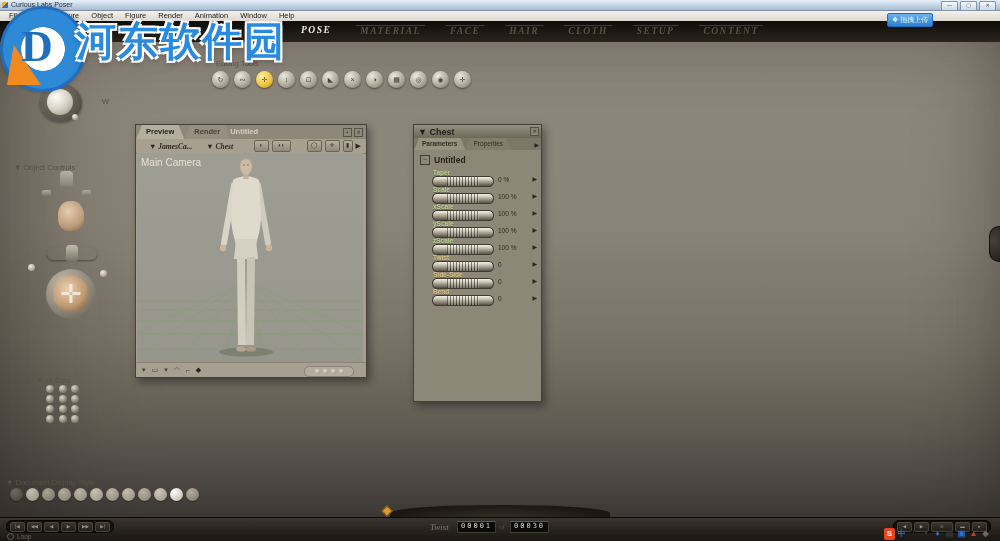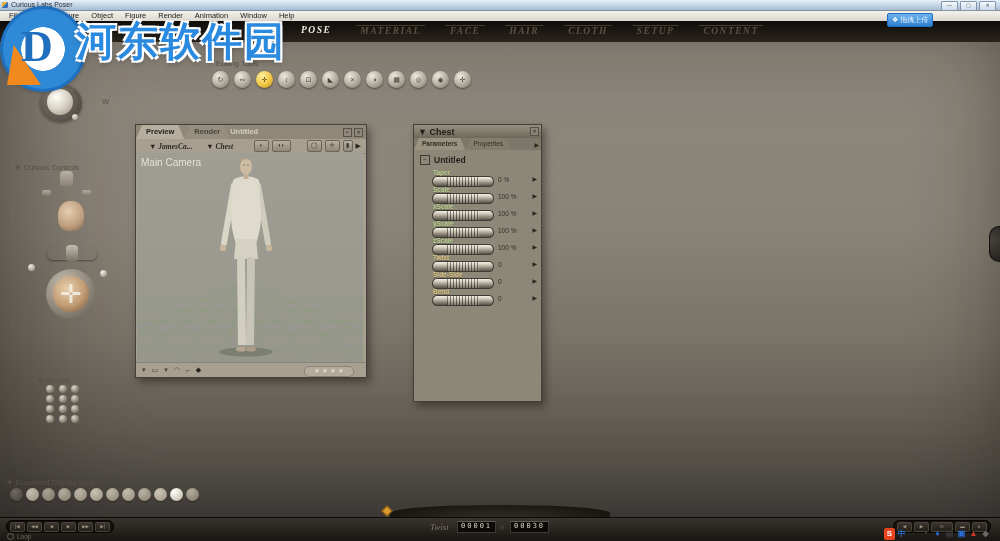--- a/index.html
+++ b/index.html
@@ -237,21 +237,21 @@
   </div>
 
   <div class="abs wlabel" style="left:30px;top:20px">Light Controls</div>
   <div class="abs light-ring" style="top:42px">
     <div class="light-ball"></div>
   </div>
   <div class="abs knob" style="left:46px;top:40px;width:6px;height:6px"></div>
   <div class="abs knob" style="left:72px;top:72px;width:6px;height:6px"></div>
   <div class="abs wlabel" style="left:102px;top:55px">W</div>
 
-  <div class="abs wlabel" style="left:14px;top:121px">▼ Curious Controls</div>
+  <div class="abs wlabel" style="left:14px;top:121px">▼ Object Controls</div>
   <div class="abs cam-hand" style="top:129px"></div>
   <div class="abs cam-mini" style="left:42px;top:148px"></div>
   <div class="abs cam-mini" style="left:82px;top:148px"></div>
   <div class="abs cam-head" style="top:159px"></div>
   <div class="abs cam-fist" style="left:34px;top:170px"></div>
   <div class="abs cam-fist" style="left:96px;top:170px"></div>
   <div class="abs cam-cross" style="top:205px">
     <div class="hub"></div>
   </div>
   <div class="abs knob" style="left:28px;top:222px;width:7px;height:7px"></div>

